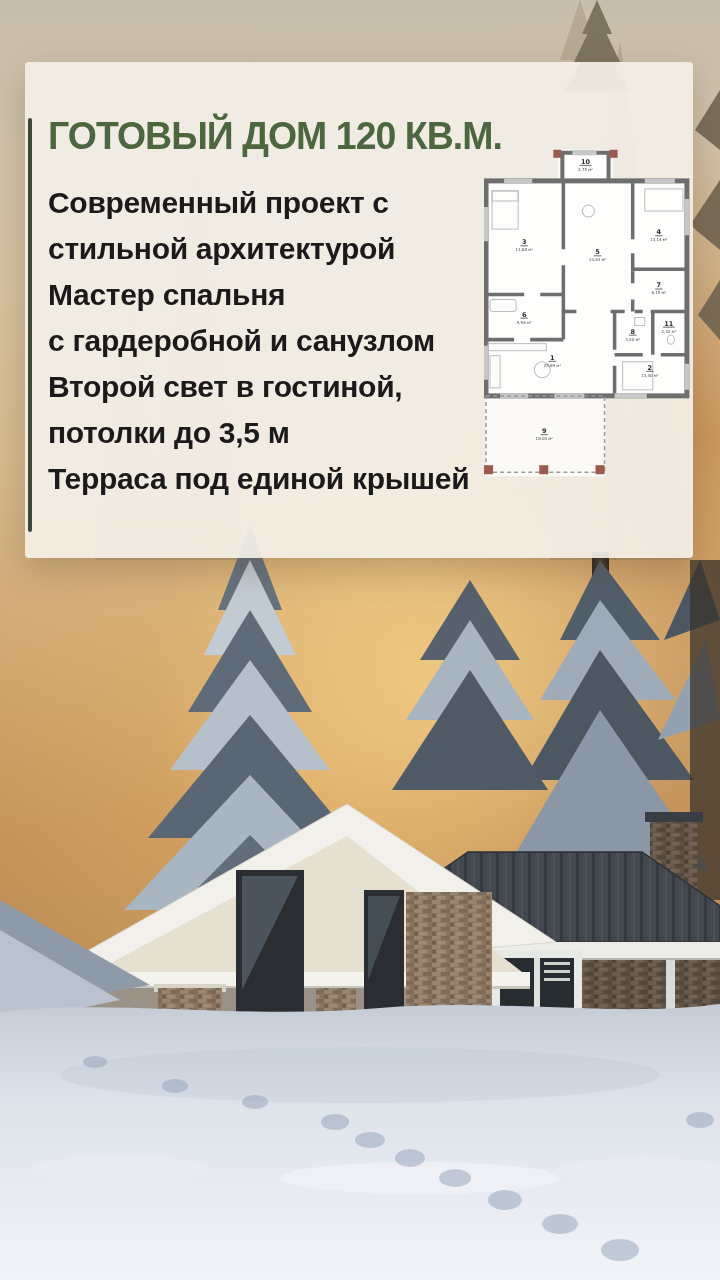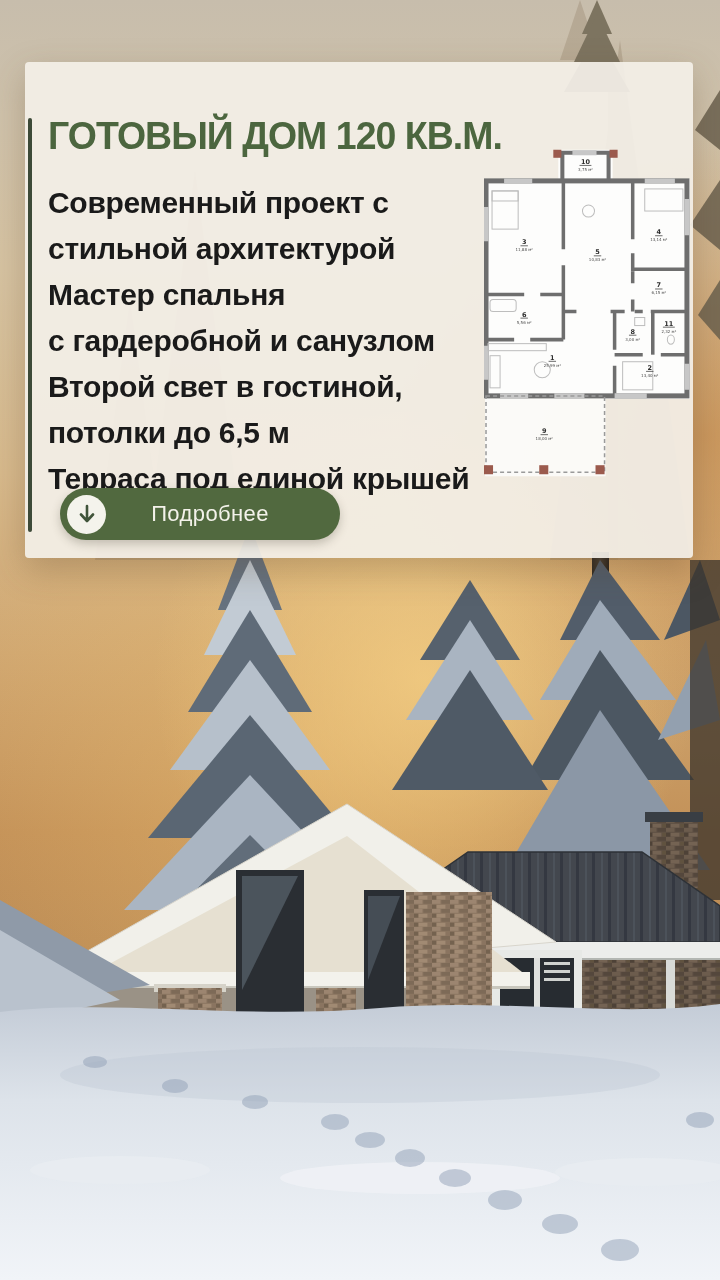--- a/index.html
+++ b/index.html
@@ -269,30 +269,22 @@
   </svg>
 
   <div class="card">
     <div class="accent-bar"></div>
     <div class="card-title">ГОТОВЫЙ ДОМ 120 КВ.М.</div>
     <div class="card-desc">Современный проект с
 стильной архитектурой
 Мастер спальня
 с гардеробной и санузлом
 Второй свет в гостиной,
-потолки до 6,5 м
+потолки до 3,5 м
 Терраса под единой крышей</div>
-    <button class="details-button">
-      <span class="btn-circle">
-        <svg width="22" height="22" viewBox="0 0 22 22">
-          <path d="M11 3 L11 17 M5 11.5 L11 18 L17 11.5" fill="none" stroke="#40543a" stroke-width="2.6" stroke-linecap="round" stroke-linejoin="round"></path>
-        </svg>
-      </span>
-      <span class="btn-label">Подробнее</span>
-    </button>
   </div>
 
   <svg class="floor-plan" viewBox="0 0 215 327" xmlns="http://www.w3.org/2000/svg">
 
     <rect x="74" y="1" width="54" height="31" fill="#fdfdfc"></rect>
     <rect x="0" y="30" width="205" height="219" fill="#fdfdfc"></rect>
     <rect x="1" y="246" width="120" height="80" fill="rgba(253,253,252,0.85)"></rect>
 
     <rect x="2" y="32" width="200" height="214" class="plan-wall" stroke-width="5"></rect>
     <path d="M78,32 L78,4 L124,4 L124,32" class="plan-wall" stroke-width="4"></path>

